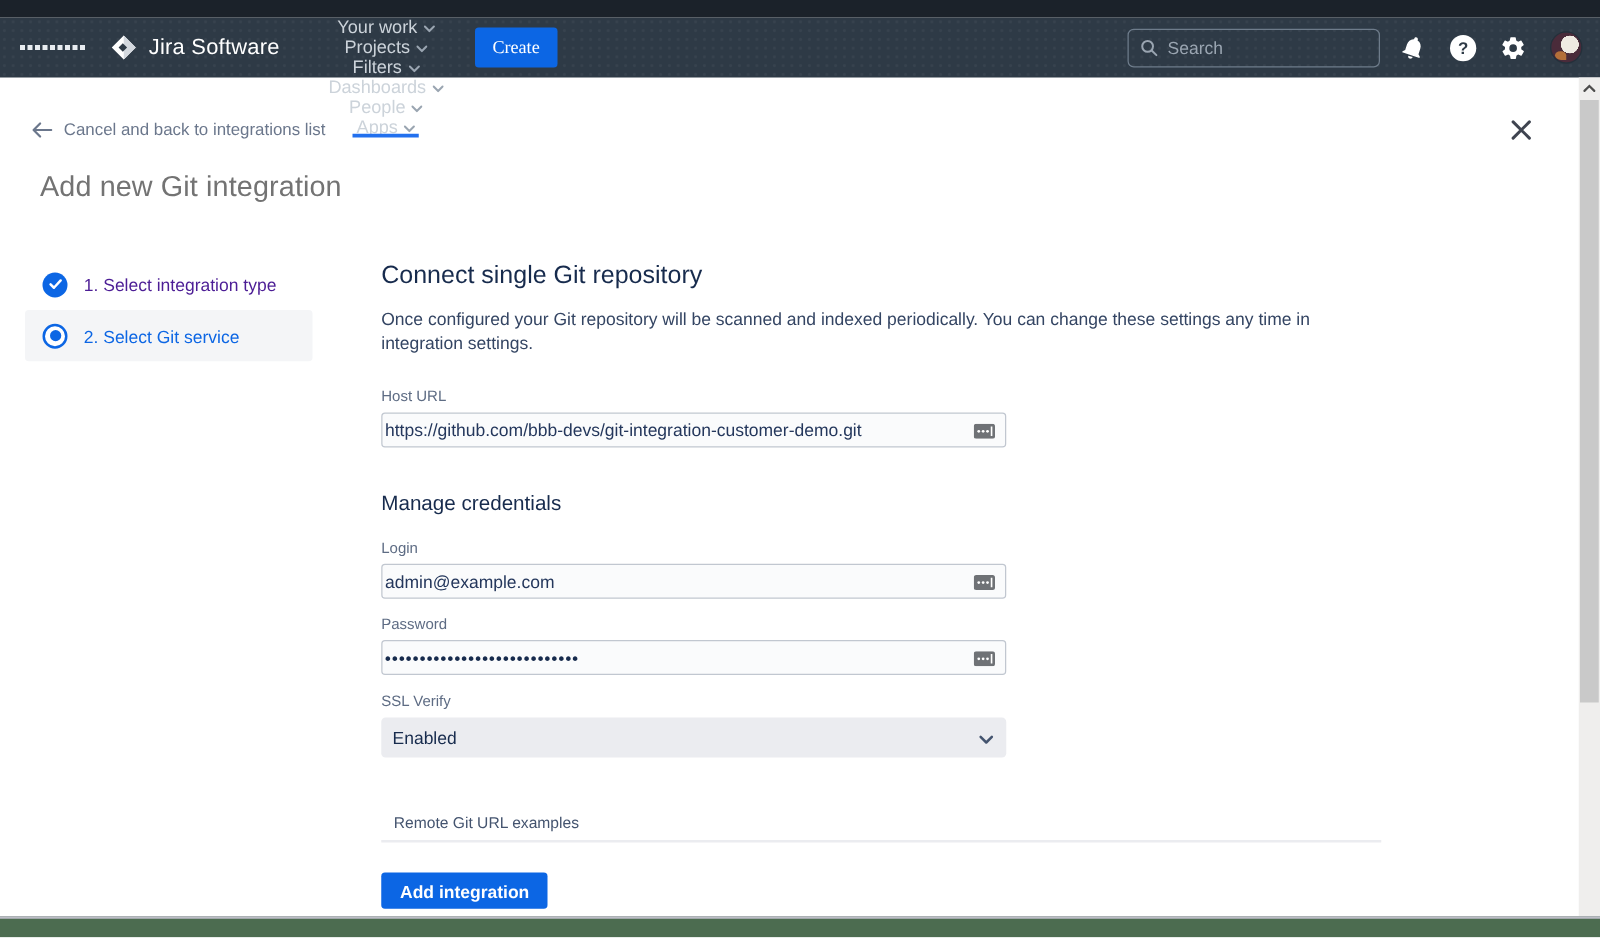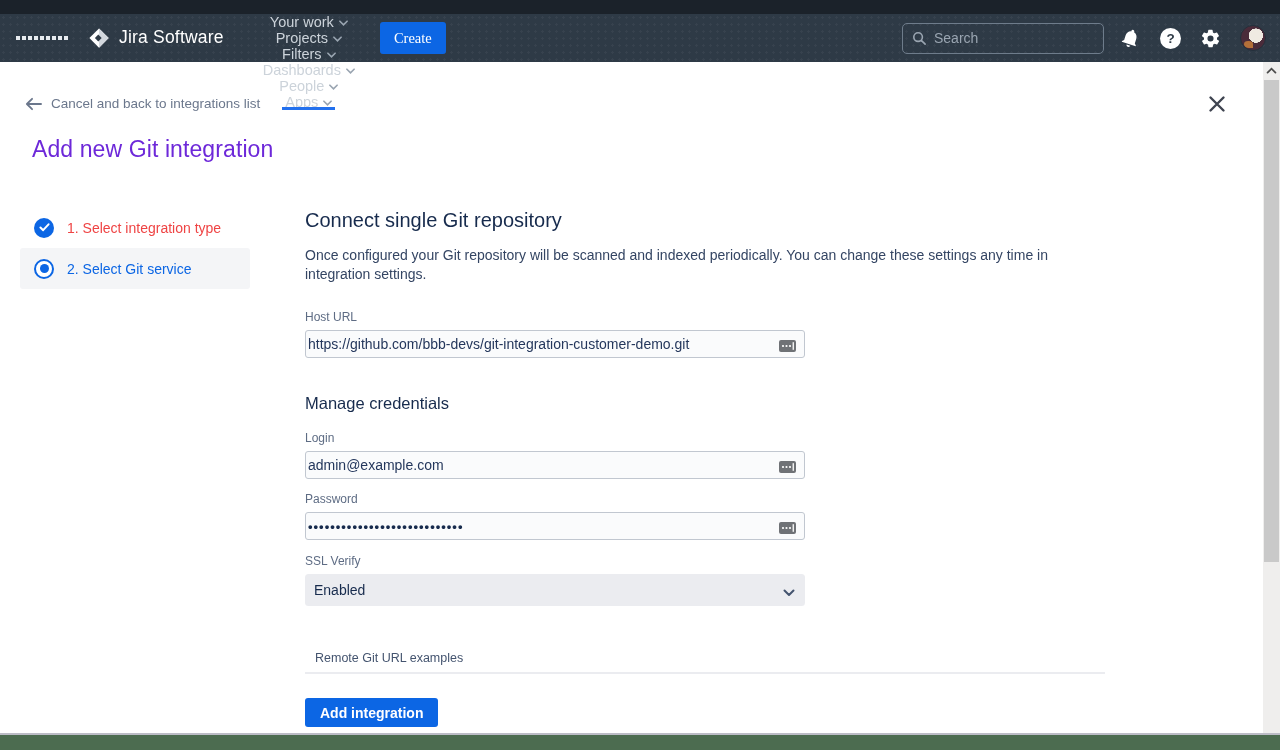--- a/index.html
+++ b/index.html
@@ -35,27 +35,27 @@
   .help-circle { width:21px; height:21px; background:#fff; border-radius:50%; display:flex; align-items:center;
     justify-content:center; color:#2e3a46; font-size:13.5px; font-weight:700; }
   .avatar { width:26px; height:26px; border-radius:50%; cursor:pointer; overflow:hidden; position:relative;
     background:radial-gradient(circle at 62% 40%, #efeae2 0 34%, #4a2b3a 35% 70%, #301c2a 100%); border:1px solid #24303b; }
   .avatar::after { content:""; position:absolute; left:3px; bottom:2px; width:9px; height:7px; background:#c77b3a; border-radius:50% 50% 0 60%; opacity:.85; }
 
   
   .back-link { position:absolute; left:25px; top:96px; display:flex; align-items:center; gap:9px;
     color:#6B778C; font-size:13.5px; cursor:pointer; }
   .close-btn { position:absolute; left:1206px; top:93px; width:22px; height:22px; cursor:pointer; display:flex; align-items:center; justify-content:center; }
-  .page-title { position:absolute; left:32px; top:136px; font-size:23px; color:#6d28d9; font-weight:500; letter-spacing:0.1px; }
+  .page-title { position:absolute; left:32px; top:136px; font-size:23px; color:#737373; font-weight:500; letter-spacing:0.1px; }
 
   
   .stepper { position:absolute; left:20px; top:207px; width:230px; }
   .step { display:flex; align-items:center; gap:13px; height:41px; padding:0 14px; border-radius:3px; cursor:pointer; }
   .step.active { background:#f4f5f7; }
-  .step-label { font-size:14px; color:#ef4444; }
+  .step-label { font-size:14px; color:#4c1d95; }
   .step.active .step-label { color:#0C66E4; }
   .check-circle { width:20px; height:20px; border-radius:50%; background:#0C66E4; display:flex; align-items:center; justify-content:center; flex:none; }
   .radio-dot { width:20px; height:20px; border-radius:50%; border:2.5px solid #0C66E4; display:flex; align-items:center; justify-content:center; flex:none; background:#fff; }
   .radio-dot i { width:9px; height:9px; border-radius:50%; background:#0C66E4; }
 
   
   .main { position:absolute; left:305px; top:209px; width:800px; }
   .section-h { font-size:20px; font-weight:400; color:#172B4D; }
   .section-desc { margin-top:14px; max-width:745px; font-size:14px; line-height:19px; color:#344563; }
   .field-label { display:block; margin-top:0; font-size:12px; color:#5E6C84; }

